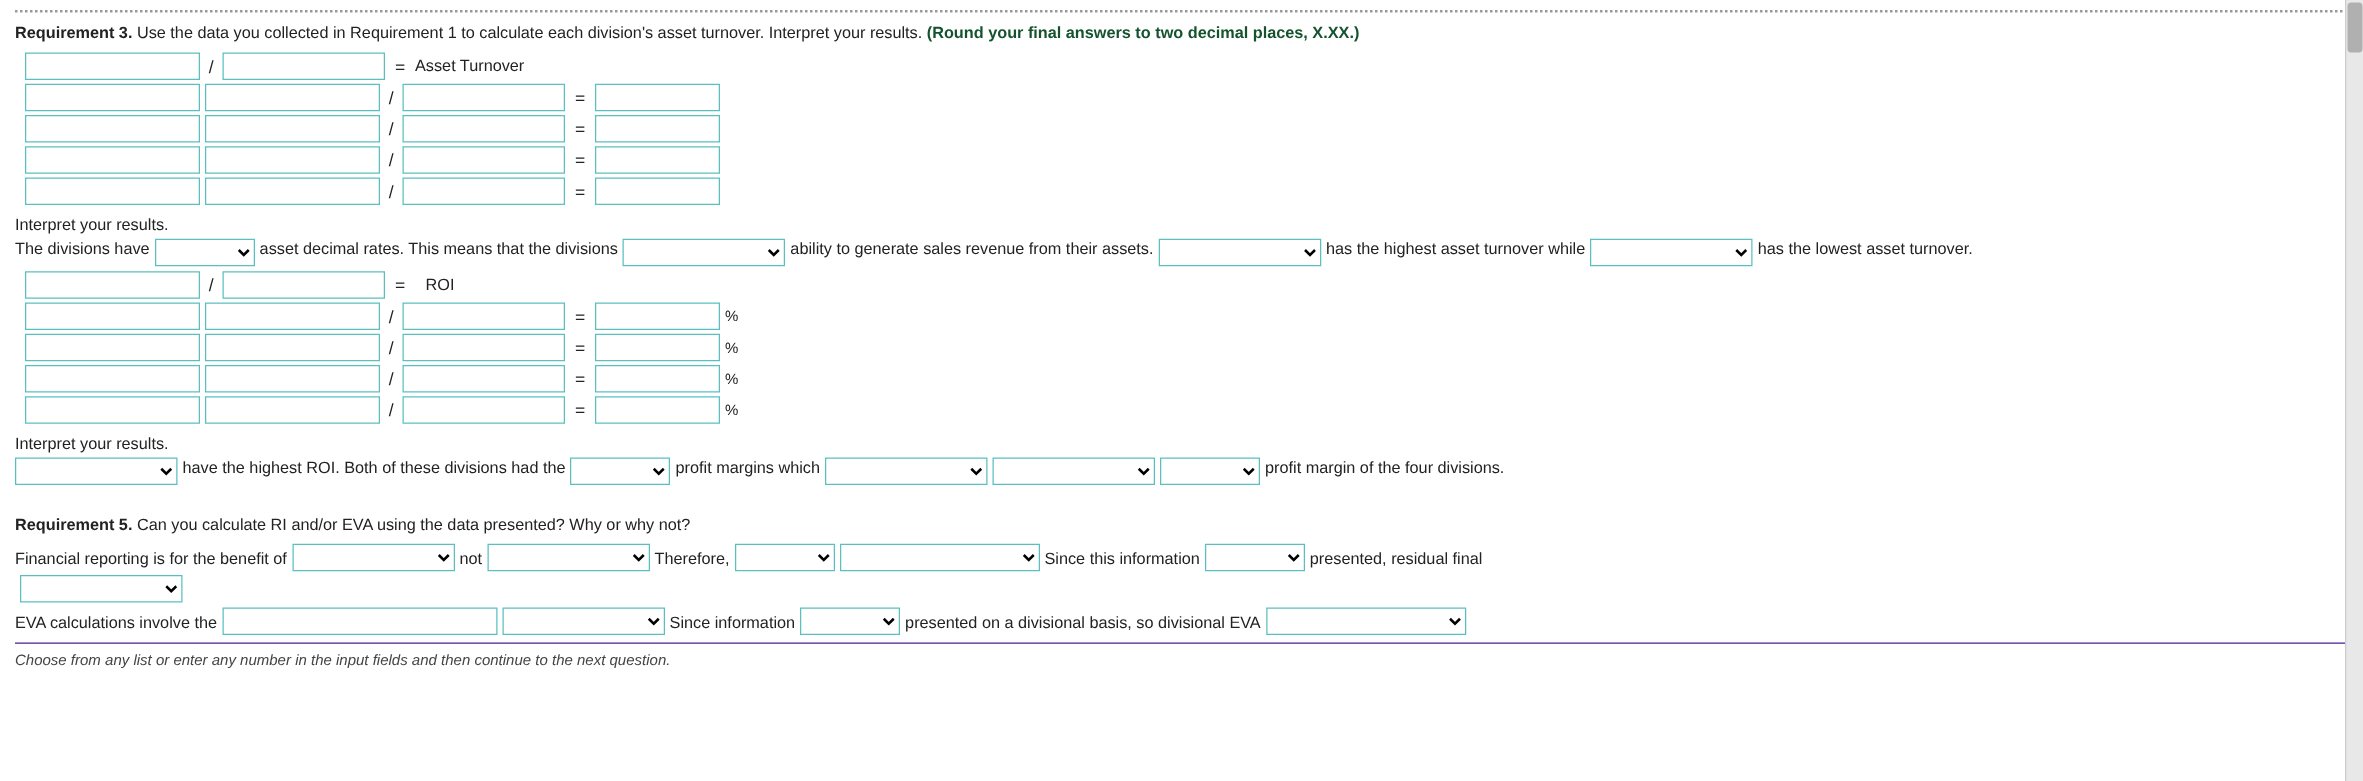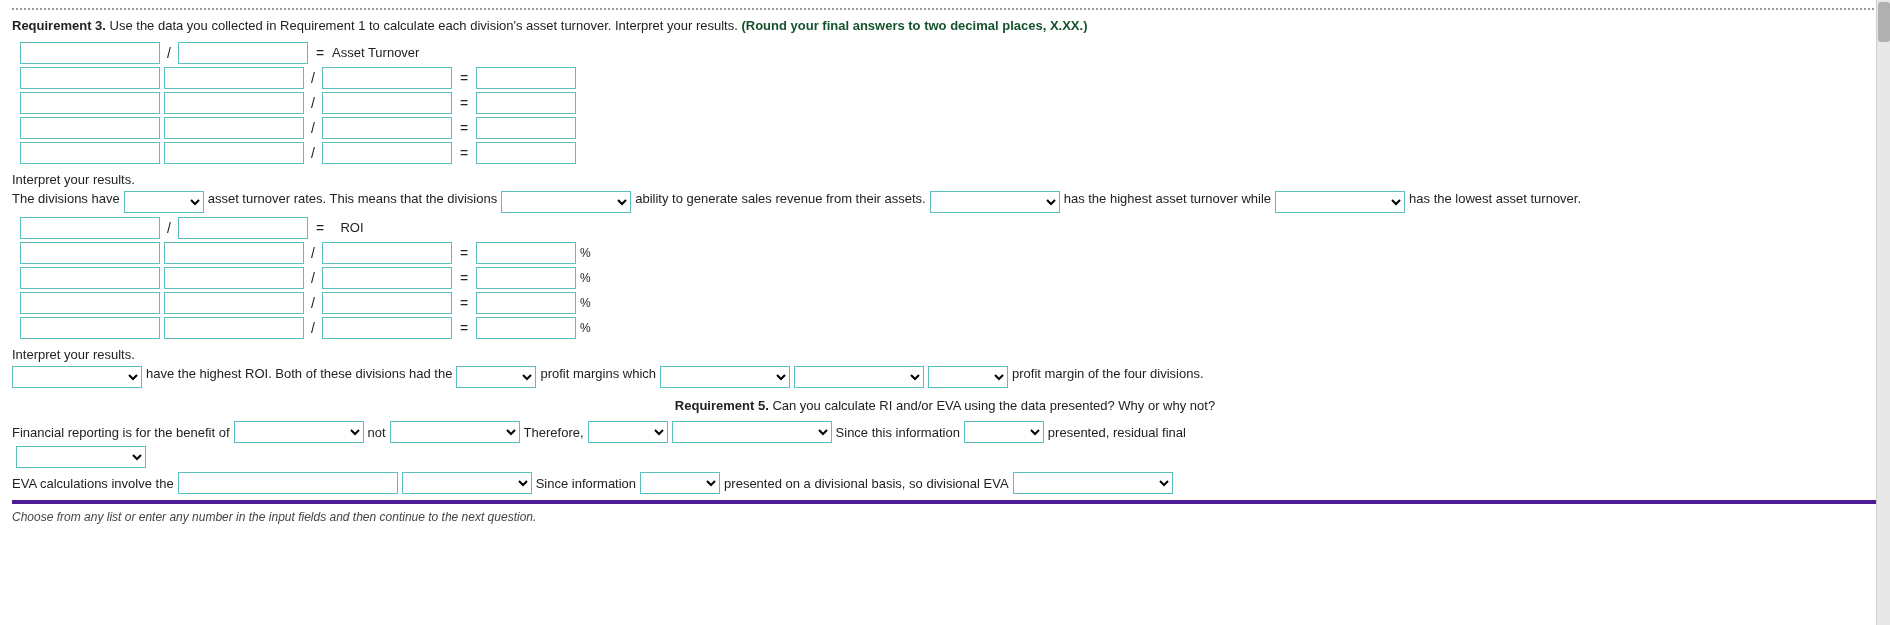--- a/index.html
+++ b/index.html
@@ -77,21 +77,21 @@
       outline: none;
       min-width: 80px;
     }
     select.dropdown-wide { min-width: 130px; }
     select.dropdown-xwide { min-width: 160px; }
 
     .roi-label { font-weight: normal; text-align: center; min-width: 40px; }
     .pct-label { font-size: 12px; }
 
     .bottom-note {
-      border-top: 4px solid #4c1d95;
+      border-top: 1px solid #4c1d95;
       padding-top: 6px;
       margin-top: 6px;
       font-size: 12px;
       color: #444;
       font-style: italic;
     }
 
     .scrollbar-right {
       position: fixed;
       right: 0;
@@ -193,21 +193,21 @@
       <input class="input-box input-medium" type="text" value="" style="">
       <span class="eq-sign">=</span>
       <input class="input-box input-result" type="text" value="" style="">
     </div>
   </div>
 
   <div class="section-label">Interpret your results.</div>
   <div class="interpret-row">
     <span>The divisions have</span>
     <select class="dropdown"><option></option></select>
-    <span>asset turnover rates. This means that the divisions</span>
+    <span>asset decimal rates. This means that the divisions</span>
     <select class="dropdown dropdown-wide"><option></option></select>
     <span>ability to generate sales revenue from their assets.</span>
     <select class="dropdown dropdown-wide"><option></option></select>
     <span>has the highest asset turnover while</span>
     <select class="dropdown dropdown-wide"><option></option></select>
     <span>has the lowest asset turnover.</span>
   </div>
 
 
   <div class="formula-grid">
@@ -263,21 +263,21 @@
     <select class="dropdown dropdown-wide"><option></option></select>
     <span>have the highest ROI. Both of these divisions had the</span>
     <select class="dropdown"><option></option></select>
     <span>profit margins which</span>
     <select class="dropdown dropdown-wide"><option></option></select>
     <select class="dropdown dropdown-wide"><option></option></select>
     <select class="dropdown"><option></option></select>
     <span>profit margin of the four divisions.</span>
   </div>
 
-  <div class="req-header" style="margin-top:8px;text-align:center;">
+  <div class="req-header" style="margin-top:22px;">
     <b>Requirement 5.</b>
     <span> Can you calculate RI and/or EVA using the data presented? Why or why not?</span>
   </div>
 
   <div class="req5-row">
     <span>Financial reporting is for the benefit of</span>
     <select class="dropdown dropdown-wide"><option></option></select>
     <span>not</span>
     <select class="dropdown dropdown-wide"><option></option></select>
     <span>Therefore,</span>

